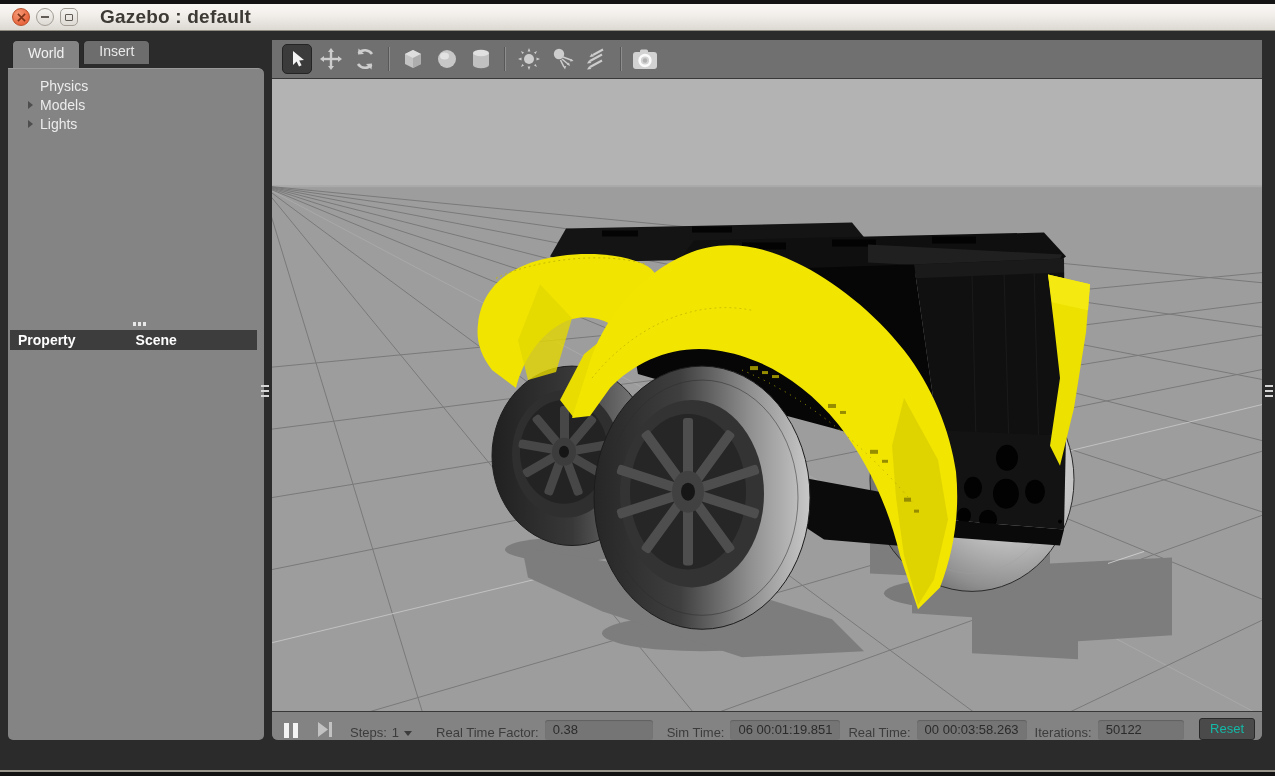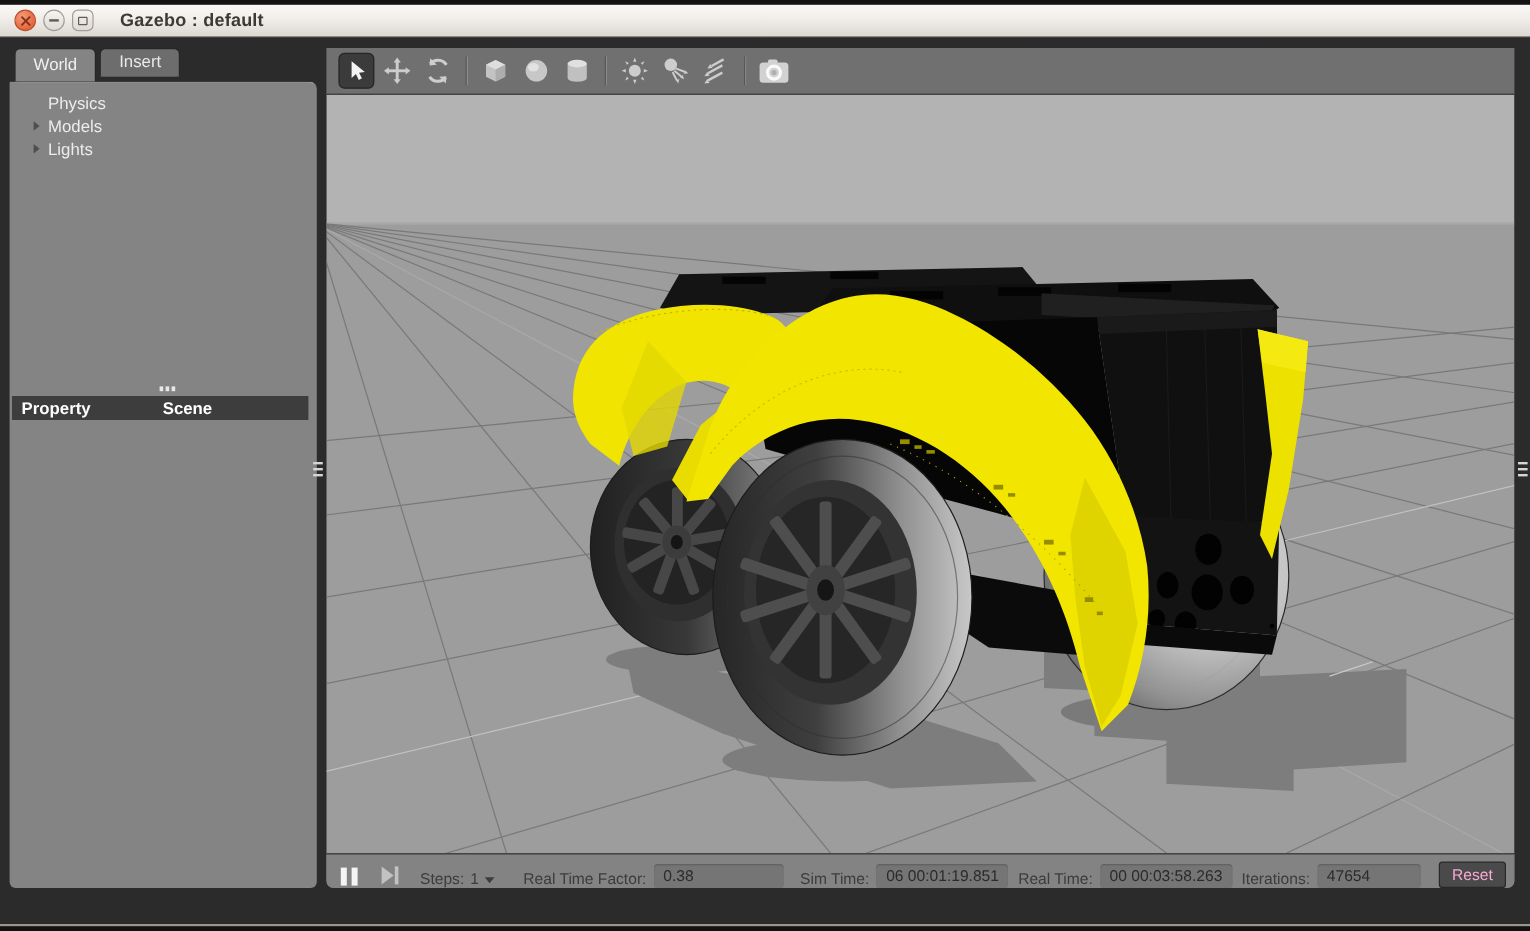--- a/index.html
+++ b/index.html
@@ -14,21 +14,21 @@
               border-bottom:1px solid #8f8a82; display:flex; align-items:center; }
   .win-btn { width:18px; height:18px; border-radius:50%; margin-left:6px; position:relative;
              display:flex; align-items:center; justify-content:center; }
   .btn-close { margin-left:12px; background:radial-gradient(circle at 35% 30%,#f59a76,#e8663f 70%);
                border:1px solid #b8502b; }
   .btn-close svg { width:9px; height:9px; }
   .btn-plain { background:linear-gradient(180deg,#f6f4f1,#dedad4); border:1px solid #a29d95; }
   .btn-max { border-radius:5px; }
   .glyph-min { width:8px; height:2px; background:#615c55; }
   .glyph-max { width:8px; height:7px; border:1.5px solid #615c55; border-radius:1px; }
-  .title-text { margin-left:22px; font-size:15px; font-weight:bold; color:#3d3934; letter-spacing:.2px; }
+  .title-text { margin-left:22px; font-size:19px; font-weight:bold; color:#3d3934; letter-spacing:.2px; }
 
   
   .left-panel { position:absolute; left:8px; top:40px; width:256px; height:700px; }
   .tab-bar { position:absolute; left:0; top:0; height:28px; display:flex; align-items:flex-start; }
   .tab { border:1px solid #262626; border-bottom:none; border-radius:5px 5px 0 0;
          font-size:14px; color:#f1f1f1; padding:4px 15px 6px 15px; cursor:default; }
   .tab.active { background:#848484; margin-left:4px; height:28px; z-index:2; }
   .tab.inactive { background:#6d6d6d; height:24px; margin-left:3px; padding-top:2px; color:#e9e9e9; }
   .panel-body { position:absolute; left:0; top:28px; width:256px; height:672px;
                 background:#848484; border-radius:0 6px 5px 5px; border-top:1px solid #9a9a9a; }
@@ -68,21 +68,21 @@
                   display:flex; align-items:flex-end; font-size:13px; color:#3c3c3c; }
   .sb-label { margin-left:14px; white-space:nowrap; }
   .sb-field { background:#757575; border-radius:3px; color:#2b2b2b; padding:2px 8px 3px 8px;
               margin-left:6px; white-space:nowrap; box-shadow:inset 0 1px 1px rgba(0,0,0,.18); }
   .pause-btn { display:flex; gap:4px; margin-left:10px; padding:2px; }
   .pause-btn i { display:block; width:5px; height:15px; background:#f4f4f4; }
   .step-btn { margin-left:14px; display:flex; align-items:center; padding:2px; }
   .steps-wrap { display:flex; align-items:flex-end; }
   .spin-arrow { width:0; height:0; border-top:5px solid #3c3c3c; border-left:4px solid transparent;
                 border-right:4px solid transparent; margin:0 0 4px 5px; }
-  .reset-btn { margin-left:auto; margin-right:7px; background:#4a4a4a; color:#f9a8d4;
+  .reset-btn { margin-left:auto; margin-right:7px; background:#4a4a4a; color:#14b8a6;
                border:1px solid #282828; border-radius:3px; font-size:13px; padding:2px 10px 3px 10px; }
 
   .bottom-line { position:absolute; left:0; top:770px; width:1275px; height:2px; background:#9a958d; }
   .bottom-dark { position:absolute; left:0; top:772px; width:1275px; height:4px; background:#121212; }
 </style>
 </head>
 <body>
 
 <div class="app">
   <div class="top-strip"></div>
@@ -430,20 +430,20 @@
         <span class="sb-label" style="margin-left:5px">1</span>
         <span class="spin-arrow"></span>
       </span>
       <span class="sb-label" style="margin-left:24px">Real Time Factor:</span>
       <span class="sb-field" style="width:108px">0.38</span>
       <span class="sb-label">Sim Time:</span>
       <span class="sb-field">06 00:01:19.851</span>
       <span class="sb-label" style="margin-left:8px">Real Time:</span>
       <span class="sb-field">00 00:03:58.263</span>
       <span class="sb-label" style="margin-left:8px">Iterations:</span>
-      <span class="sb-field" style="width:86px">47654</span>
+      <span class="sb-field" style="width:86px">50122</span>
       <button class="reset-btn">Reset</button>
     </div>
   </div>
 
   <div class="bottom-line"></div>
   <div class="bottom-dark"></div>
 </div>
 
 </body></html>

